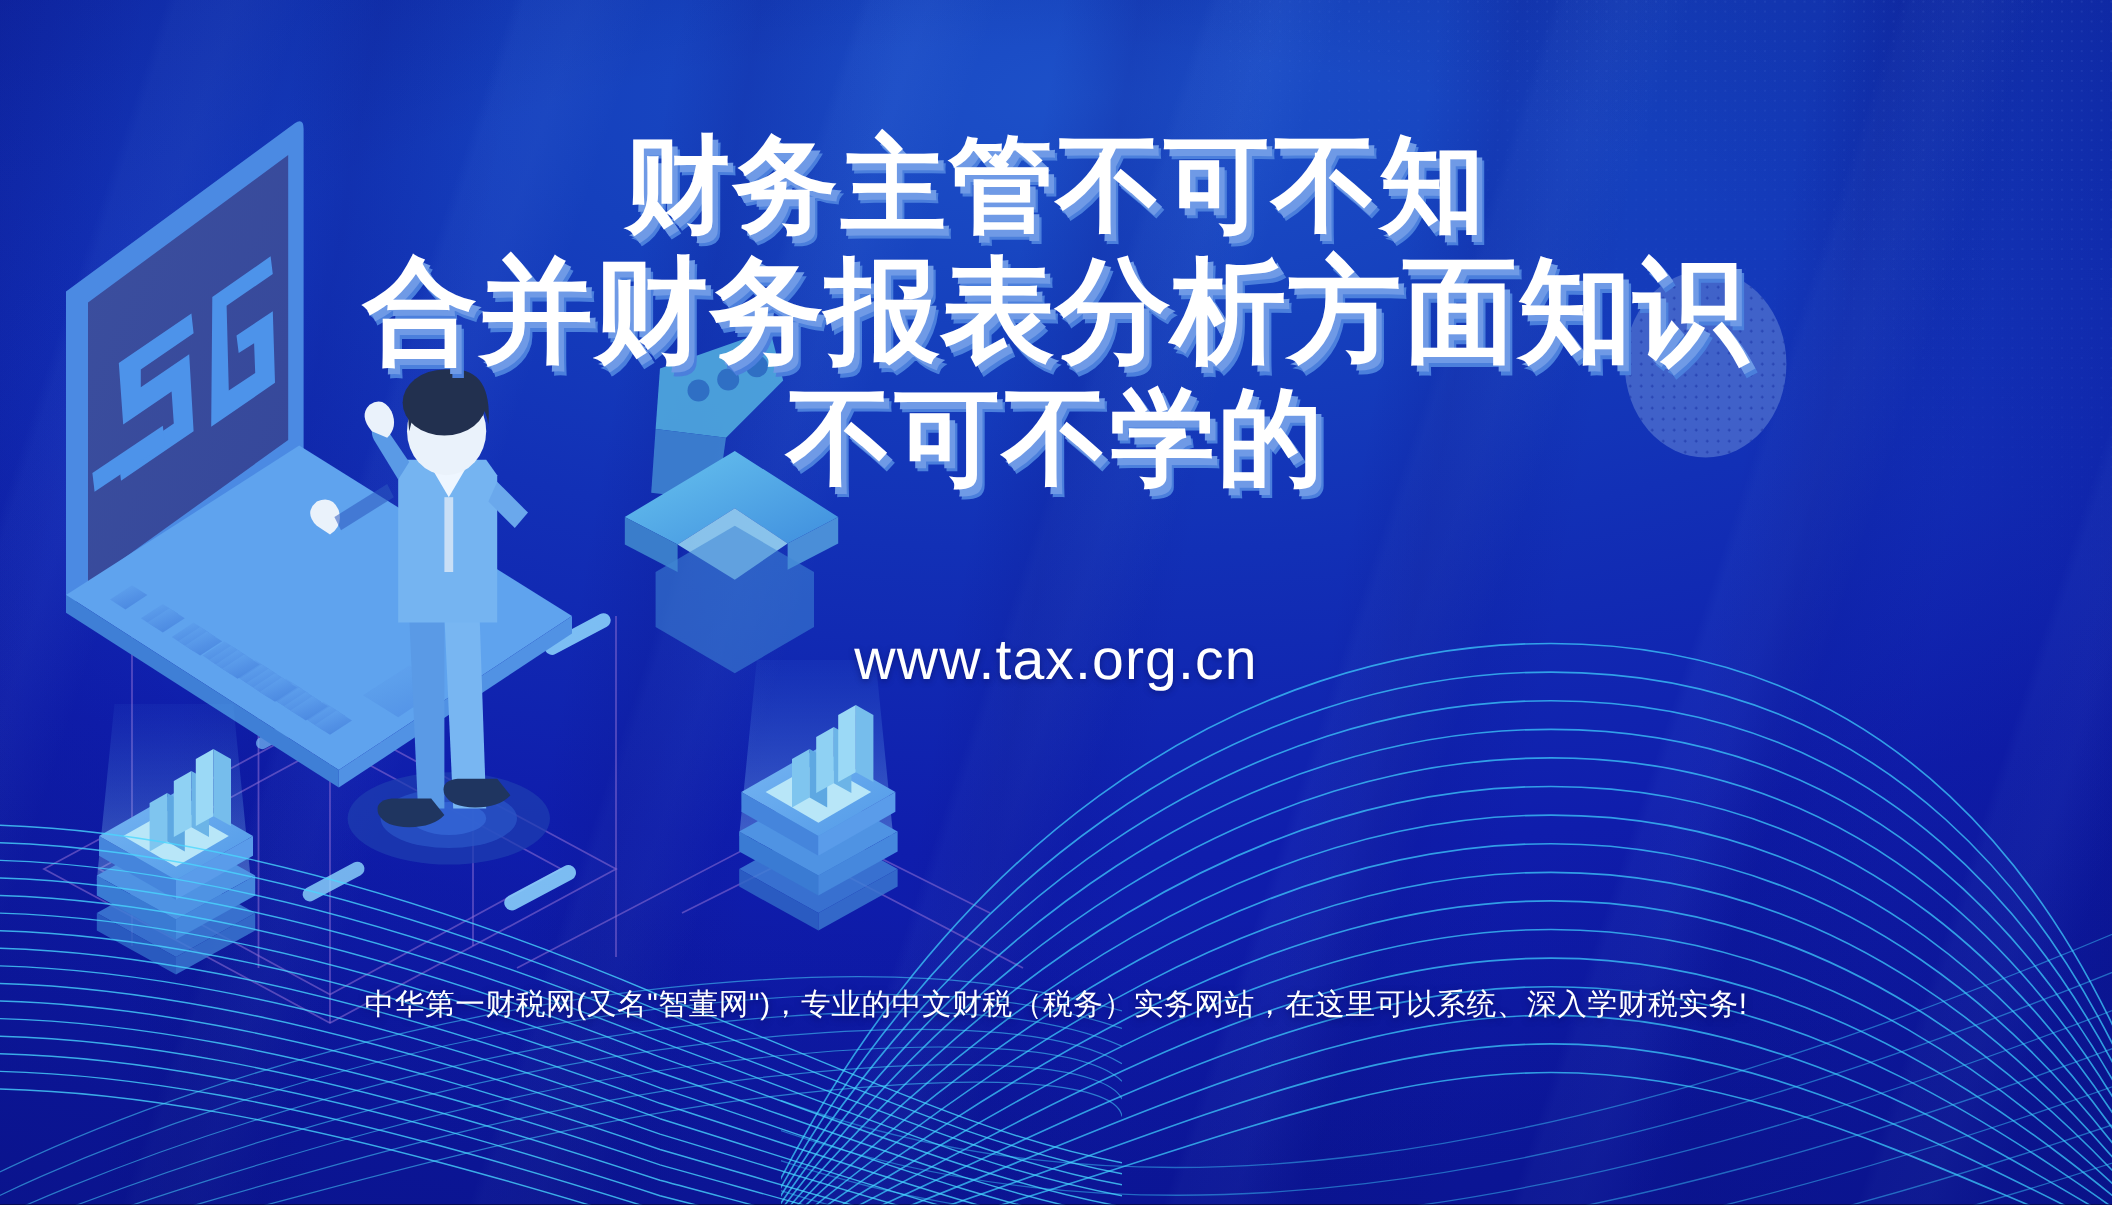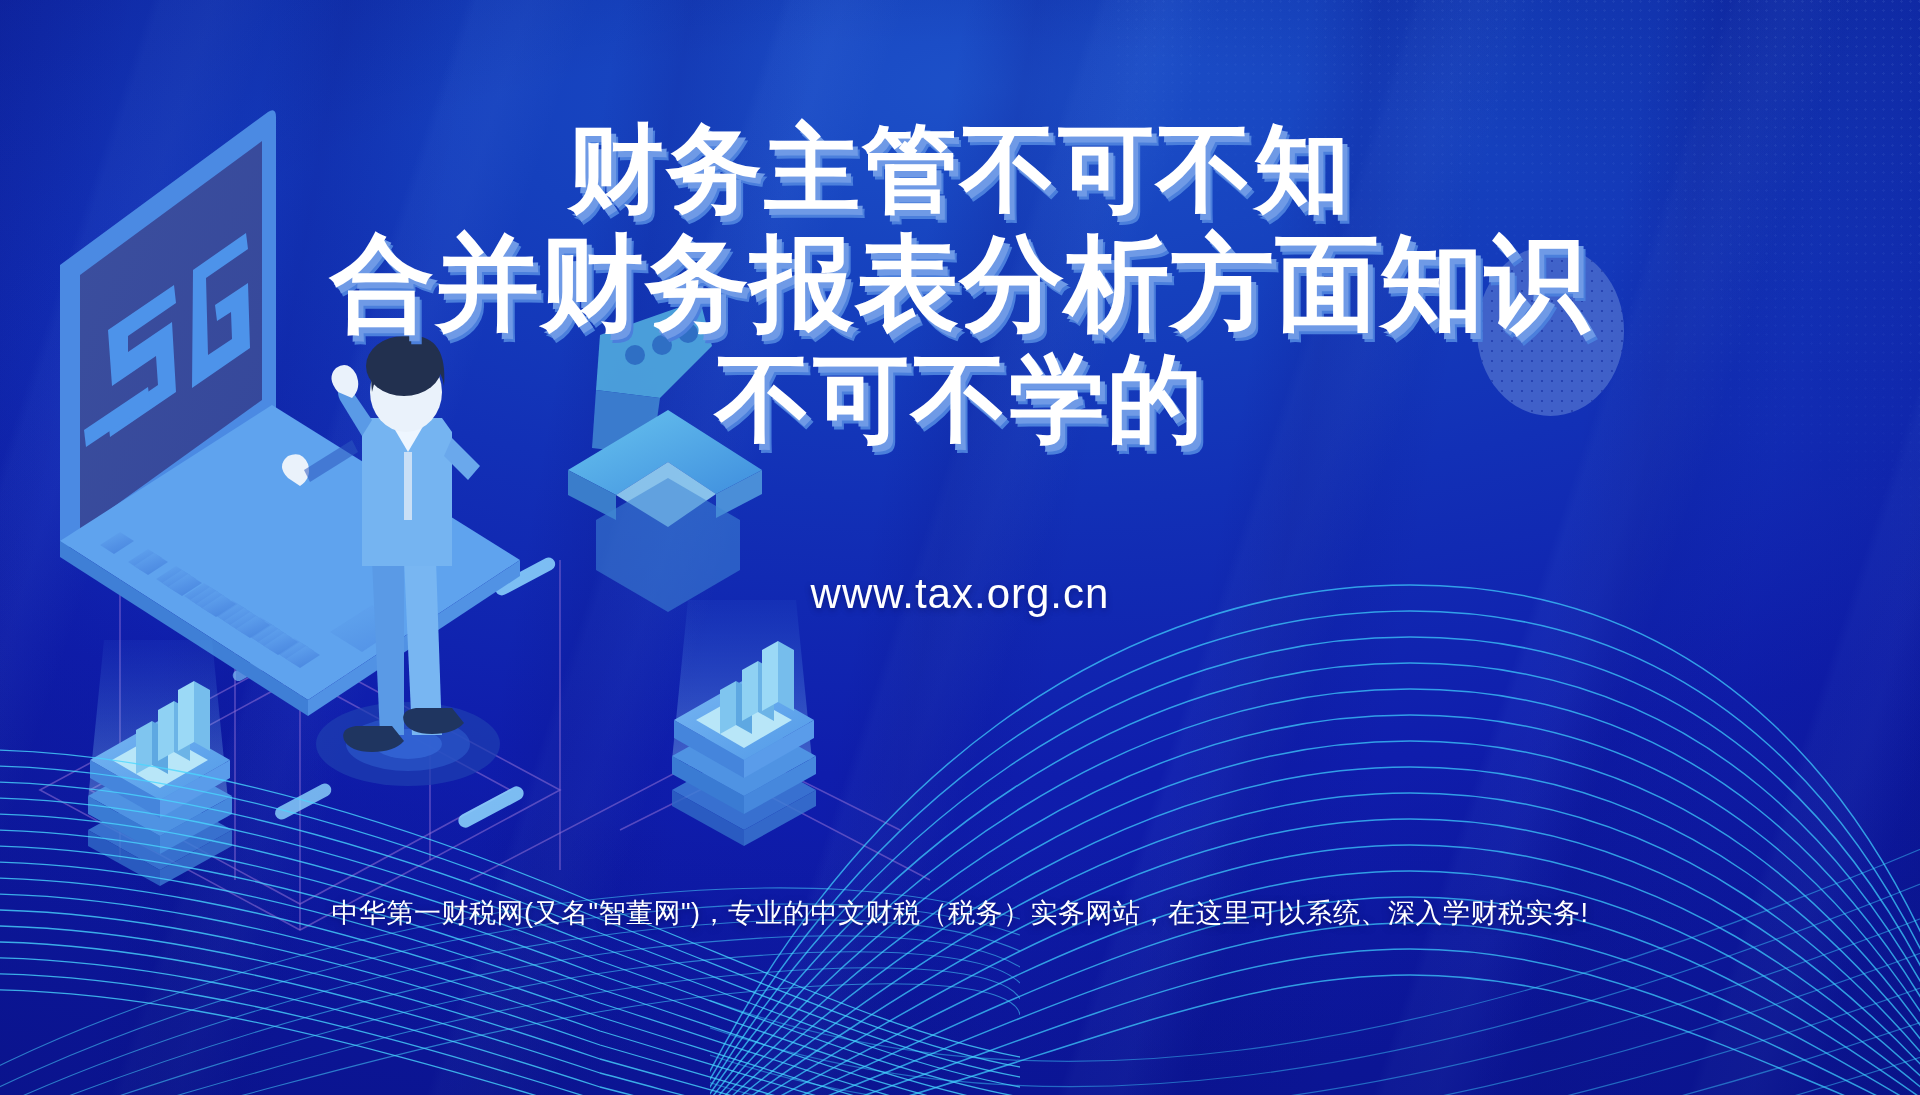--- a/index.html
+++ b/index.html
@@ -90,21 +90,21 @@
     white-space:nowrap;
   }
   .hl-1{font-size:96px;}
   .hl-2{font-size:96px;margin-top:10px;}
   .hl-3{font-size:104px;margin-top:8px;letter-spacing:1px;}
 
   .url{
     position:absolute;left:0;right:0;top:570px;
     text-align:center;
     color:#ffffff;
-    font-size:42px;
+    font-size:52px;
     letter-spacing:1px;
     z-index:40;
     text-shadow:0 2px 6px rgba(0,10,80,.45);
   }
 
   .tagline{
     position:absolute;left:0;right:0;top:895px;
     text-align:center;
     color:#ffffff;
     font-size:27px;

